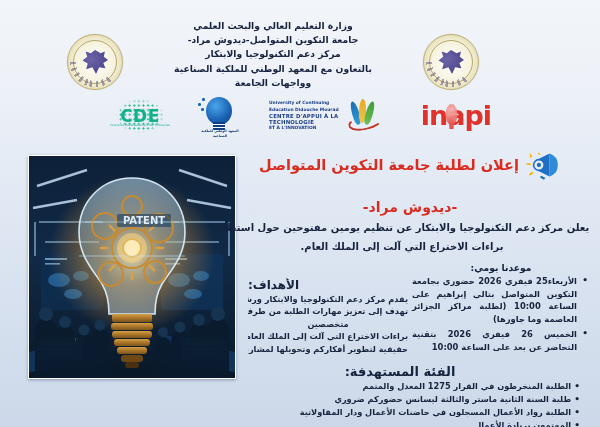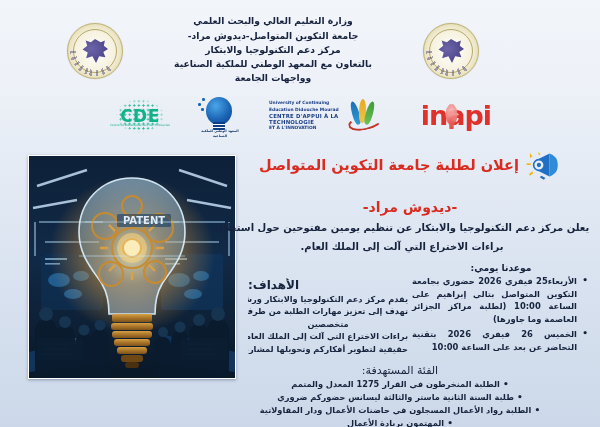--- a/index.html
+++ b/index.html
@@ -9,21 +9,21 @@
     font-family:"DejaVu Sans","Liberation Sans",sans-serif;
     background:linear-gradient(180deg,#f2f5fa 0%,#eef2f8 18%,#e3eaf4 42%,#d7e1ef 70%,#ccd8e9 100%);
     position:relative;
     color:#1d2d4f;
   }
   .poster{position:relative;width:600px;height:427px;}
 
   
   .header{
     position:absolute;top:8px;left:0;width:546px;height:82px;
-    display:flex;align-items:center;justify-content:center;
+    display:flex;align-items:flex-end;justify-content:center;
   }
   .seal{
     width:54px;height:54px;border-radius:50%;
     background:radial-gradient(circle at 50% 50%,#ffffff 0%,#f6f2de 52%,#e9e2bd 70%,#d9cf96 86%,#c9bd78 100%);
     border:1px solid #bfb274;
     position:relative;flex:0 0 auto;margin-top:4px;
     box-shadow:0 0 1px rgba(0,0,0,.25);
   }
   .seal::before{
     content:"";position:absolute;inset:5px;border-radius:50%;
@@ -188,25 +188,25 @@
   .goals p{
     margin:0;font-size:8.2px;line-height:12.4px;font-weight:700;color:#16233d;
     text-align:center;white-space:nowrap;
   }
 
   
   .targets{
     position:absolute;right:20px;top:364px;width:360px;
   }
   .targets .cap{
-    text-align:center;font-size:11px;font-weight:400;color:#16233d;margin-bottom:1px;
+    text-align:center;font-size:13px;font-weight:700;color:#16233d;margin-bottom:1px;
   }
   .targets ul{margin:0;padding:0;list-style:none;}
   .targets li{
-    font-size:8.2px;line-height:13px;font-weight:700;color:#16233d;text-align:center;
+    font-size:8.2px;line-height:13px;font-weight:700;color:#16233d;text-align:right;
   }
   .targets li::before{
     content:"•  ";font-size:9px;
   }
 </style>
 </head>
 <body>
 
 <div class="poster">
 

